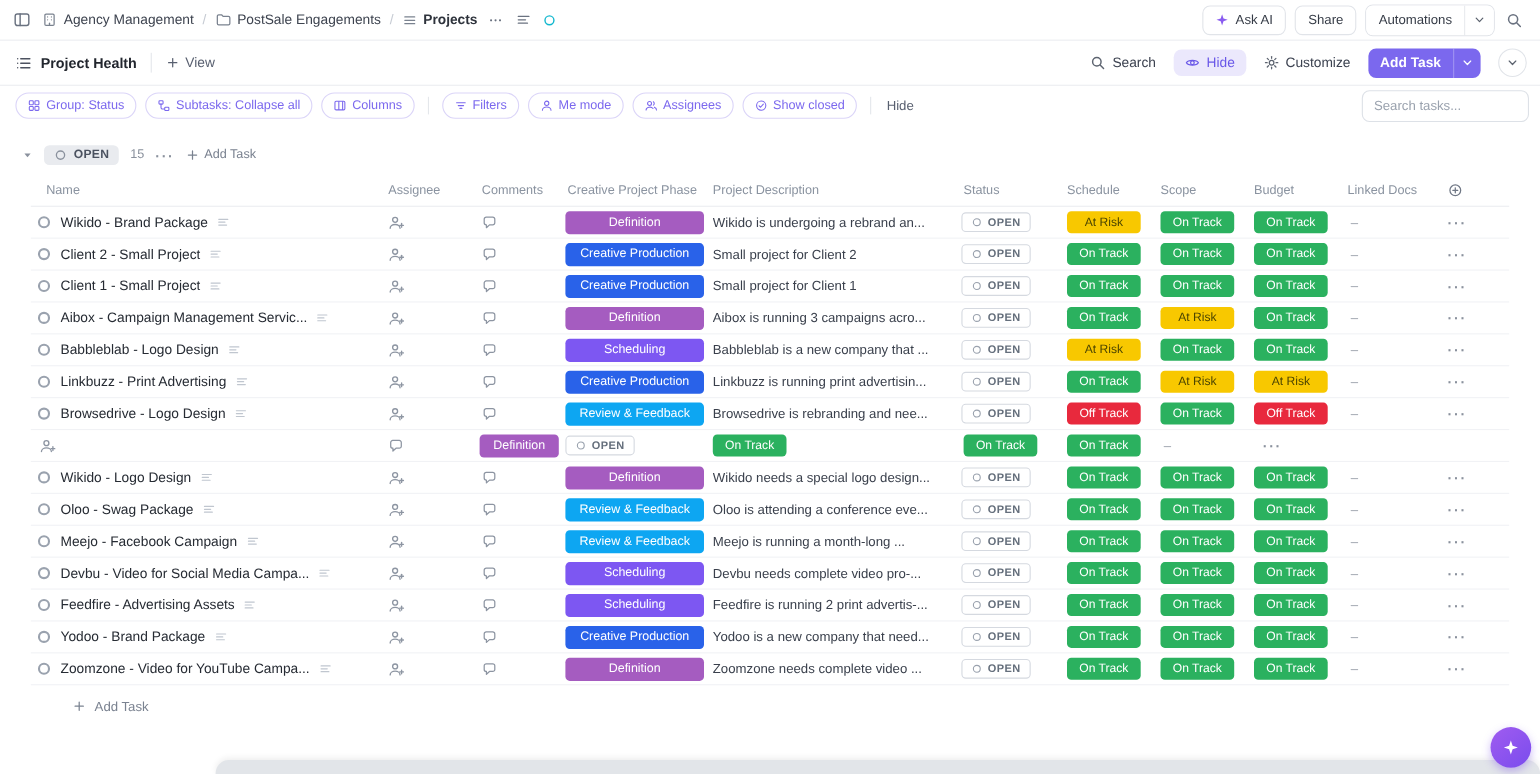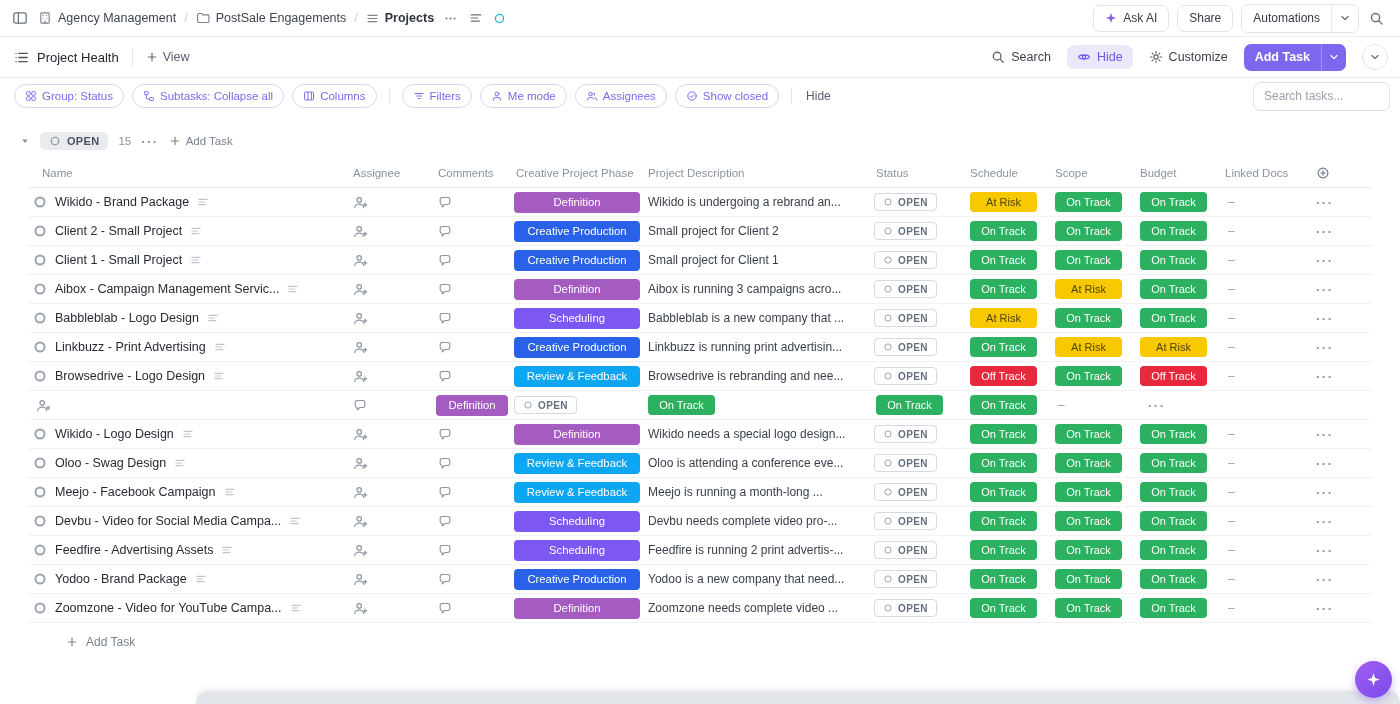--- a/index.html
+++ b/index.html
@@ -25,41 +25,41 @@
   .tb-right { display:flex; align-items:center; gap:8px; }
   .btn { height:27px; display:inline-flex; align-items:center; gap:6px; padding:0 11px; border:1px solid #e1e4e9; border-radius:7px; background:#fff; font-size:12px; color:#353b46; font-weight:500; cursor:pointer; font-family:inherit; }
   .sparkle-purple { color:#8a5cf0; }
   .split { display:inline-flex; border:1px solid #e1e4e9; border-radius:7px; overflow:hidden; background:#fff; }
   .split .seg { height:27px; display:inline-flex; align-items:center; gap:6px; padding:0 11px; font-size:12px; color:#353b46; font-weight:500; background:#fff; border:none; cursor:pointer; font-family:inherit; }
   .split .seg.car { border-left:1px solid #e8eaee; padding:0 7px; color:#5d6470; }
 
   
   .viewbar { height:41px; border-bottom:1px solid #ebedf1; display:flex; align-items:center; justify-content:space-between; padding:0 12px 0 14px; }
   .vb-left { display:flex; align-items:center; gap:13px; }
-  .view-tab { display:flex; align-items:center; gap:8px; font-size:13px; font-weight:400; color:#22262e; cursor:pointer; }
+  .view-tab { display:flex; align-items:center; gap:8px; font-size:13px; font-weight:700; color:#22262e; cursor:pointer; }
   .view-tab .icon { color:#4c5260; }
   .vdiv { width:1px; height:18px; background:#e4e7eb; }
   .add-view { display:flex; align-items:center; gap:5px; font-size:12.5px; color:#596070; cursor:pointer; }
   .vb-right { display:flex; align-items:center; gap:16px; }
   .ghost { display:flex; align-items:center; gap:6px; font-size:12.5px; color:#3c4250; cursor:pointer; }
   .ghost .icon { color:#5d6470; }
   .hide-pill { background:#ebe8fc; color:#6a58e8; border-radius:7px; padding:5px 10px; }
   .hide-pill .icon { color:#6a58e8; }
   .addtask { display:inline-flex; border-radius:7px; overflow:hidden; background:#7b68ee; color:#fff; cursor:pointer; }
   .addtask .seg { padding:0 11px; height:27px; display:inline-flex; align-items:center; font-size:12.5px; font-weight:600; }
   .addtask .seg.car { border-left:1px solid rgba(255,255,255,.28); padding:0 6px; }
   .round-btn { width:26px; height:26px; border-radius:50%; border:1px solid #e1e4e9; display:flex; align-items:center; justify-content:center; color:#5d6470; background:#fff; cursor:pointer; }
 
   
   .toolbar { height:36px; display:flex; align-items:center; gap:8px; padding:0 10px 0 14px; }
   .pill { height:24px; display:inline-flex; align-items:center; gap:5px; padding:0 10px; border:1px solid #dbd5f8; border-radius:13px; color:#7b68ee; font-size:11.5px; font-weight:500; background:#fff; cursor:pointer; white-space:nowrap; }
   .tdiv { width:1px; height:16px; background:#e4e7eb; margin:0 4px; }
   .hide-plain { font-size:12px; color:#596070; margin-left:2px; cursor:pointer; }
   .spacer { flex:1; }
-  .search-tasks { width:137px; height:29px; border:1px solid #dde1e7; border-radius:7px; padding:4px 10px; font-size:12px; color:#15803d; outline:none; font-family:inherit; }
+  .search-tasks { width:152px; height:29px; border:1px solid #dde1e7; border-radius:7px; padding:4px 10px; font-size:12px; color:#15803d; outline:none; font-family:inherit; }
   .search-tasks::placeholder { color:#9aa2ae; }
 
   
   .group-header { display:flex; align-items:center; gap:10px; margin:18px 0 8px 20px; }
   .caret { color:#8a919d; cursor:pointer; }
   .open-badge { display:inline-flex; align-items:center; gap:6px; background:#e9ebef; border-radius:5px; padding:3px 9px; font-size:11px; font-weight:700; color:#4b5260; letter-spacing:.3px; cursor:pointer; }
   .open-badge .icon { color:#8a919d; }
   .count { font-size:11.5px; color:#8a919d; }
   .gh-dots { color:#8a919d; font-weight:700; letter-spacing:1.5px; font-size:13px; cursor:pointer; }
   .gh-add { display:flex; align-items:center; gap:5px; font-size:11.5px; color:#7a8290; cursor:pointer; }
@@ -927,21 +927,21 @@
       <div class="cell actions-cell">
             <span class="row-dots">···</span>
           </div>
     </div>
 
     <div class="tgrid trow">
       <div class="cell name-cell">
         <svg class="icon i14 task-ring">
               <use href="#i-taskring"></use>
             </svg>
-        <span class="task-name">Oloo - Swag Design</span>
+        <span class="task-name">Oloo - Swag Package</span>
         <svg class="icon i12 desc-mark">
               <use href="#i-align"></use>
             </svg>
       </div>
       <div class="cell icon-cell">
             <svg class="icon i15">
               <use href="#i-useradd"></use>
             </svg>
           </div>
       <div class="cell icon-cell">

